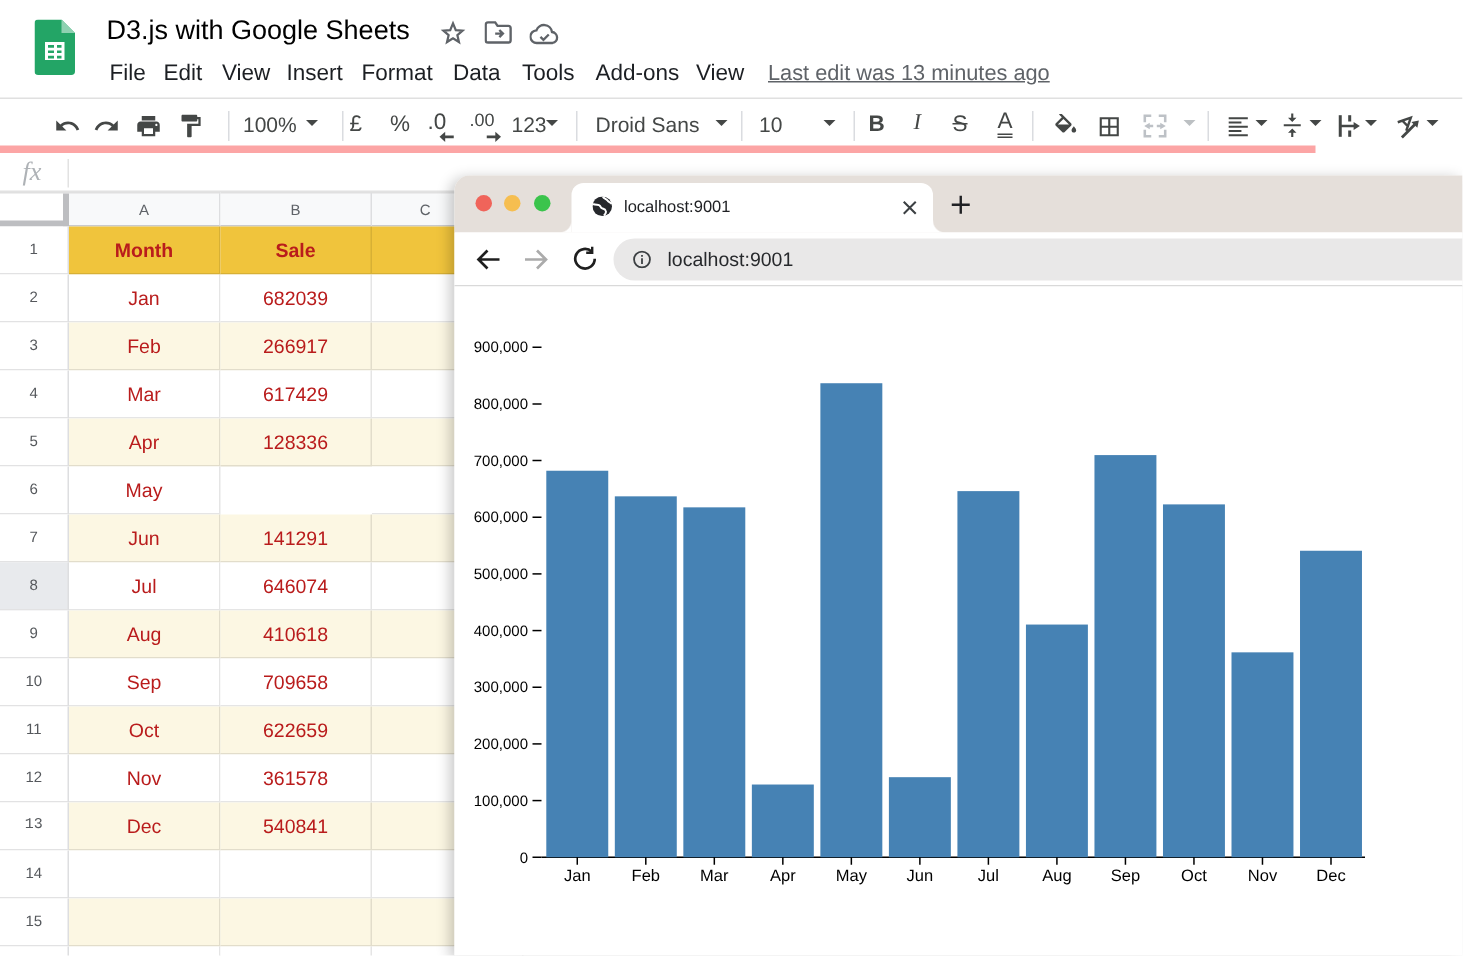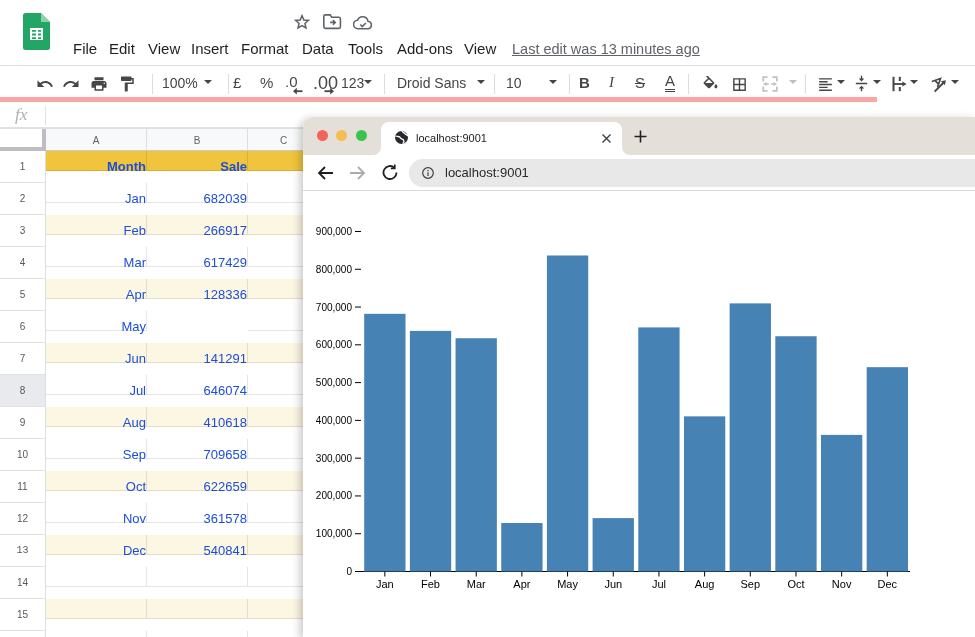--- a/index.html
+++ b/index.html
@@ -31,23 +31,23 @@
 .colhead { position:absolute; top:0; height:23px; background:#F8F9FA;
   border-right:1px solid #DDDEE0; border-bottom:1px solid #C9CACC; border-top:1px solid #E0E0E0;
   font-size:10px; color:#5f6368; text-align:center; line-height:23px; }
 #corner { position:absolute; left:0; top:0; width:46px; height:23px; background:#fff;
   border-top:1px solid #E0E0E0; }
 #corner:after { content:''; position:absolute; right:0; bottom:0; left:0; height:4px; background:#BDBEC1; }
 #corner:before { content:''; position:absolute; right:0; bottom:0; top:0; width:4px; background:#BDBEC1; }
 .rownum { position:absolute; left:0; width:46px; height:32px; background:#fff;
   border-right:1px solid #DDDEE0; border-bottom:1px solid #E2E2E3;
   font-size:10px; color:#55585c; text-align:center; line-height:32px; }
-.cell { position:absolute; height:20px; border-right:1px solid rgba(0,0,0,0.10);
-  border-bottom:1px solid rgba(0,0,0,0.10); font-size:13px; color:#1d4ed8;
-  text-align:right; line-height:31px; }
+.cell { position:absolute; height:32px; border-right:1px solid rgba(0,0,0,0.10);
+  border-bottom:1px solid rgba(0,0,0,0.10); font-size:13px; color:#b91c1c;
+  text-align:center; line-height:31px; }
 .cA { left:46px; width:101px; }
 .cB { left:147px; width:101px; }
 .cC { left:248px; width:101px; }
 .gold { background:#F0C43C; }
 .cream { background:#FCF7E3; }
 .white { background:#fff; }
 
 #browser { position:absolute; left:303px; top:117px; width:672px; height:520px;
   border-radius:10px 0 0 0; background:#fff;
   box-shadow: -3px 2px 9px rgba(0,0,0,0.22); }
@@ -74,20 +74,21 @@
 
   <div id="topbar">
     <svg id="sheeticon" width="27" height="37" viewBox="0 0 27 37">
       <path d="M2.5 0 H18 L27 9 V34.5 a2.5 2.5 0 0 1 -2.5 2.5 H2.5 A2.5 2.5 0 0 1 0 34.5 V2.5 A2.5 2.5 0 0 1 2.5 0 Z" fill="#23A566"></path>
       <path d="M18 0 L27 9 H18 Z" fill="#8ED1B1"></path>
       <g fill="#fff">
           <path d="M7 15 h13 v12 H7 Z M9 17 v2 h4 v-2 Z M15 17 v2 h3.5 v-2 Z M9 21 v2 h4 v-2 Z M15 21 v2 h3.5 v-2 Z M9 25 v0 Z" fill="none"></path>
         </g>
       <path d="M7 15 v12 h13 V15 Z m2 2 h4 v1.8 H9 Z m6 0 h3 v1.8 h-3 Z m-6 3.6 h4 v1.8 H9 Z m6 0 h3 v1.8 h-3 Z m-6 3.6 h4 v1.8 H9 Z m6 0 h3 v1.8 h-3 Z" fill="#fff" fill-rule="evenodd"></path>
     </svg>
+    <div id="title">D3.js with Google Sheets</div>
     <svg class="abs" id="ic-star" width="18" height="18" viewBox="0 0 24 24" style="left:293px; top:13px;" fill="none" stroke="#5f6368" stroke-width="2">
         <path d="M12 3.5 l2.47 5.9 6.03.45 -4.6 4.06 1.4 6.09 -5.3-3.3 -5.3 3.3 1.4-6.09 -4.6-4.06 6.03-.45 Z"></path>
       </svg>
     <svg class="abs" id="ic-folder" width="19" height="16" viewBox="0 0 24 20" style="left:323px; top:14px;" fill="none" stroke="#5f6368" stroke-width="2">
         <path d="M1 3 a2 2 0 0 1 2-2 h6 l2 3 h9 a2 2 0 0 1 2 2 v10 a2 2 0 0 1 -2 2 H3 a2 2 0 0 1 -2-2 Z"></path>
         <path d="M9 10.5 h6 M12.5 7.5 l3 3 -3 3"></path>
       </svg>
     <svg class="abs" id="ic-cloud" width="20" height="15" viewBox="0 0 26 19" style="left:353px; top:15px;" fill="none" stroke="#5f6368" stroke-width="2">
         <path d="M6.5 17.5 a5.5 5.5 0 0 1 -.5-11 a7 7 0 0 1 13.5 1.5 a4.8 4.8 0 0 1 .5 9.5 Z"></path>
         <path d="M9.5 12.2 l2.6 2.6 4.6-4.6"></path>
@@ -121,21 +122,21 @@
     <div class="ttxt" style="left:162px; top:9px; font-size:14px;">100%</div>
     <div class="ttxt" style="left:204px; top:14px; width:0; height:0; border-left:4px solid transparent; border-right:4px solid transparent; border-top:4.5px solid #444746;"></div>
     <div class="tdiv" style="left:228px;"></div>
     <div class="ttxt" style="left:233px; top:8px; font-size:15px;">£</div>
     <div class="ttxt" style="left:260px; top:8px; font-size:15px;">%</div>
     <div class="ttxt" style="left:285px; top:7px; font-size:15px;">.0</div>
     <svg class="abs" style="left:292px; top:21px;" width="11" height="8" viewBox="0 0 11 8">
         <path d="M3.5 4.2 H10.5" stroke="#444746" stroke-width="1.8" fill="none"></path>
         <path d="M4.8 0.8 L1 4.2 4.8 7.6 Z" fill="#444746"></path>
       </svg>
-    <div class="ttxt" style="left:313px; top:7px; font-size:18px;">.00</div>
+    <div class="ttxt" style="left:313px; top:7px; font-size:12px;">.00</div>
     <svg class="abs" style="left:324px; top:21px;" width="11" height="8" viewBox="0 0 11 8">
         <path d="M0.5 4.2 H7.5" stroke="#444746" stroke-width="1.8" fill="none"></path>
         <path d="M6.2 0.8 L10 4.2 6.2 7.6 Z" fill="#444746"></path>
       </svg>
     <div class="ttxt" style="left:341px; top:9px; font-size:14px;">123</div>
     <div class="ttxt" style="left:364px; top:14px; width:0; height:0; border-left:4px solid transparent; border-right:4px solid transparent; border-top:4.5px solid #444746;"></div>
     <div class="tdiv" style="left:384px;"></div>
     <div class="ttxt" style="left:397px; top:9px; font-size:14px;">Droid Sans</div>
     <div class="ttxt" style="left:477px; top:14px; width:0; height:0; border-left:4px solid transparent; border-right:4px solid transparent; border-top:4.5px solid #444746;"></div>
     <div class="tdiv" style="left:494px;"></div>

